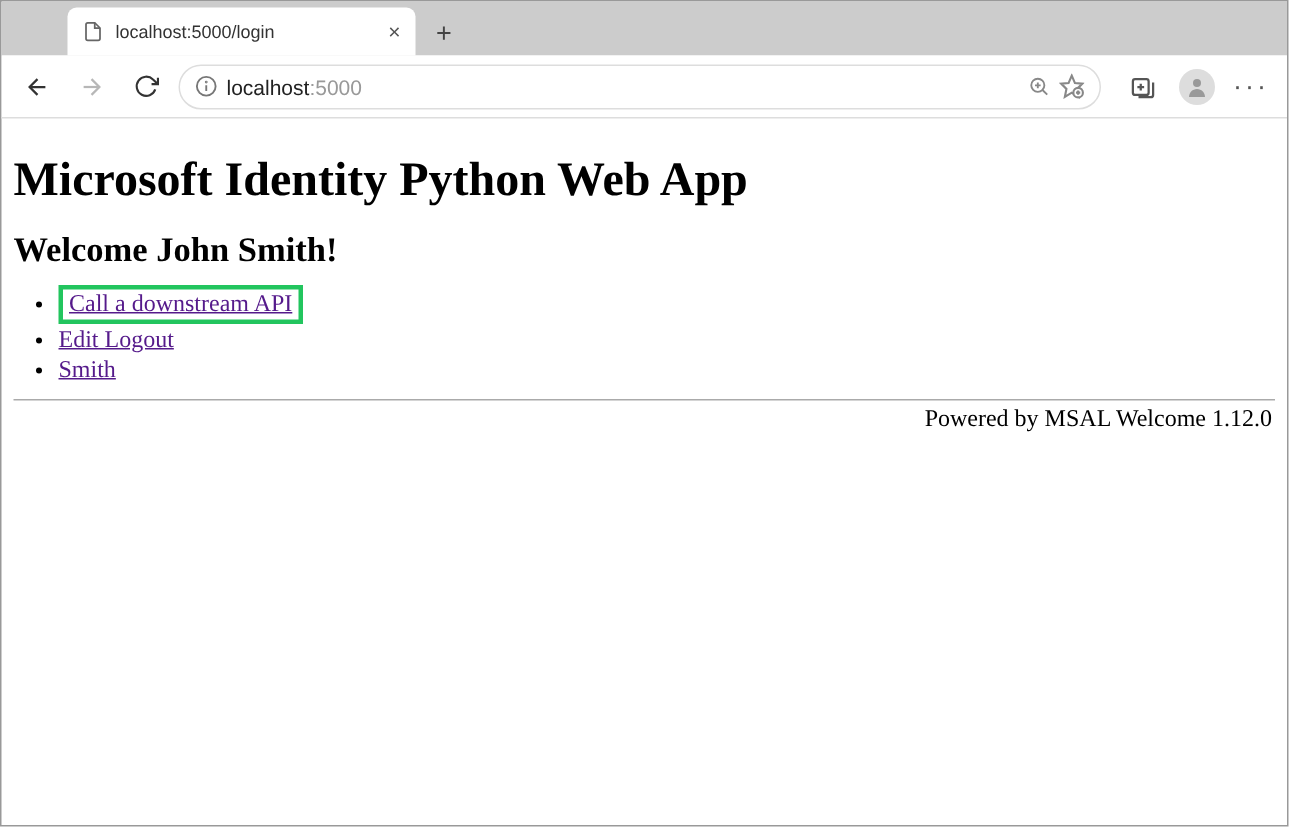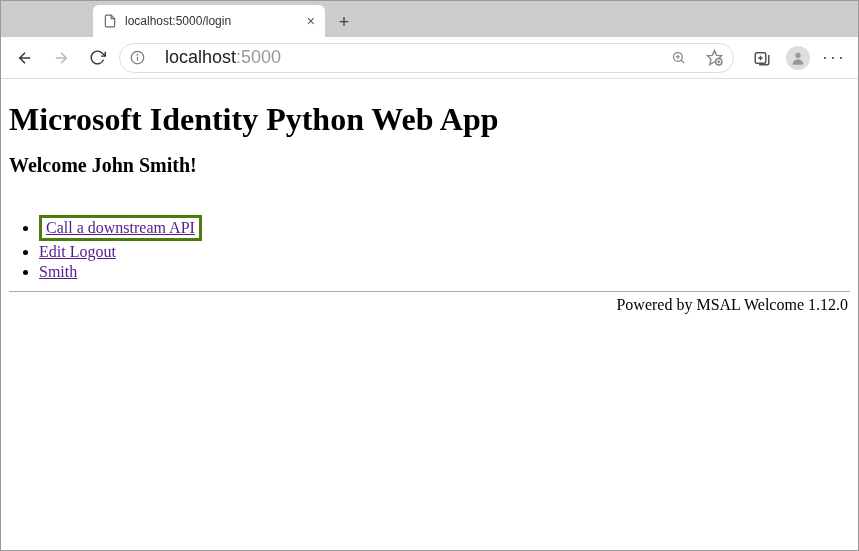--- a/index.html
+++ b/index.html
@@ -12,21 +12,21 @@
       height: 551px;
       border: 1px solid #999;
       overflow: hidden;
     }
     
     .tab-strip {
       background: #ccc;
       height: 36px;
       display: flex;
       align-items: flex-end;
-      padding-left: 92px;
+      padding-left: 44px;
     }
     .tab {
       background: #fff;
       height: 32px;
       width: 232px;
       border-top-left-radius: 6px;
       border-top-right-radius: 6px;
       display: flex;
       align-items: center;
       padding: 0 10px;
@@ -58,48 +58,47 @@
     }
     .tbtn.disabled { opacity: 0.35; cursor: default; }
     .addrbar {
       flex: 1;
       height: 30px;
       border: 1px solid #ddd;
       border-radius: 15px;
       display: flex;
       align-items: center;
       padding: 0 10px;
-      gap: 20px;
-      font-size: 18px;
+      gap: 6px;
+      font-size: 14px;
       color: #222;
     }
     .addr-icon { color: #777; }
     .addr-text { flex: 1; }
     .addr-dim { color: #999; }
     .tb-right { display: flex; align-items: center; gap: 10px; padding-left: 6px; }
     .avatar {
       width: 24px; height: 24px; border-radius: 50%;
       background: #ddd; display: flex; align-items: center; justify-content: center;
     }
     .dots { font-size: 18px; letter-spacing: 2px; }
     
     .page {
       padding: 8px 8px;
       font-family: "Times New Roman", Times, serif;
     }
     .page h1 { font-size: 32px; margin: 14px 0 16px; font-weight: bold; }
-    .page h2 { font-size: 20px; margin: 10px 0 10px; font-weight: bold; }
+    .page h2 { font-size: 23px; margin: 10px 0 10px; font-weight: bold; }
     .page ul { margin: 4px 0 10px; padding-left: 30px; }
     .page li { font-size: 16px; margin: 2px 0; }
     .page a { color: #551a8b; text-decoration: underline; }
     .highlight-box {
       display: inline-block;
-      border: 3px solid #4d7c0f;
+      border: 3px solid #22c55e;
       padding: 1px 4px;
-      margin-top: 28px;
     }
     .page hr { border: none; border-top: 1px solid #aaa; margin: 8px 0 4px; }
     .footer { text-align: right; font-size: 16px; padding-right: 2px; }
     svg { display: block; }
   </style>
 </head>
 <body>
 
 <div class="tab-strip">
   <div class="tab">

